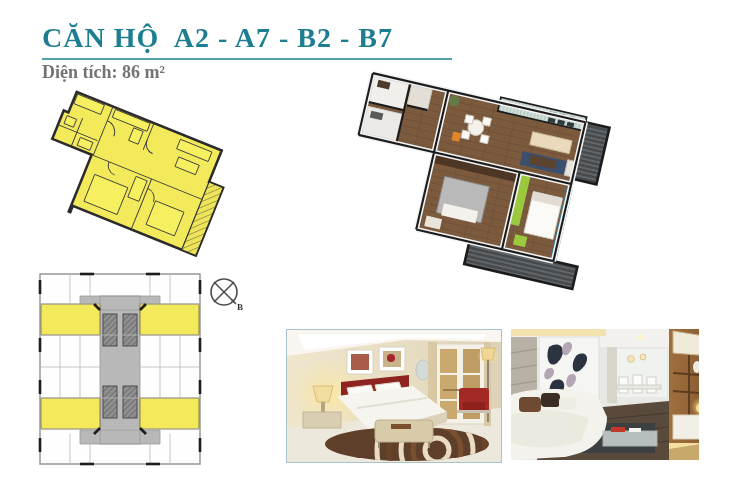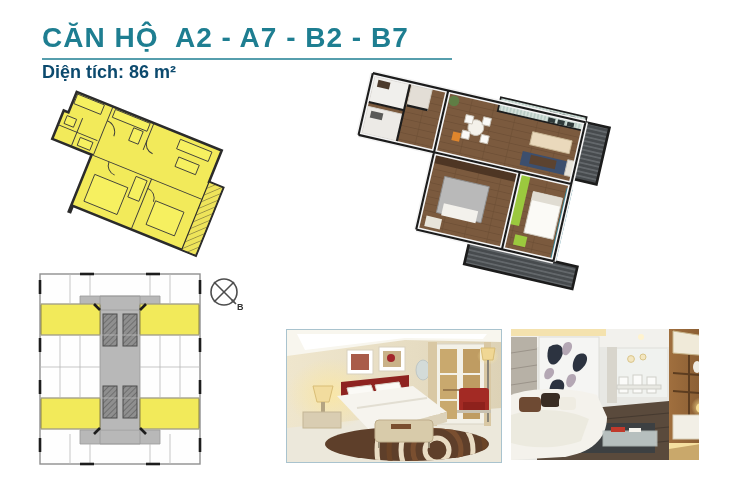--- a/index.html
+++ b/index.html
@@ -5,34 +5,34 @@
   :root{
     --accent-teal:#1e7e91;
     --unit-highlight-yellow:#f2ea5a;
     --plan-wood:#7b5a3e;
     --balcony-gray:#474b4e;
     --wardrobe-green:#9bc93e;
   }
   html,body{margin:0;padding:0;background:#ffffff;}
   .canvas{
     position:relative;width:699px;height:492px;background:#ffffff;overflow:hidden;
-    font-family:Liberation Sans, sans-serif;
+    font-family:Liberation Serif, serif;
   }
   .title{
     position:absolute;left:42px;top:22px;width:480px;
     font-size:28px;font-weight:bold;letter-spacing:1px;
     color:var(--accent-teal);white-space:pre;
   }
   .title-underline{
     position:absolute;left:42px;top:58px;width:410px;height:2px;
     background:var(--accent-teal);opacity:.75;
   }
   .subtitle{
     position:absolute;left:42px;top:62px;
-    font-size:18px;font-weight:bold;color:#0c4a6e;
+    font-size:18px;font-weight:bold;color:#737373;
   }
   .panel{position:absolute;}
   #plan2d{left:46px;top:84px;}
   #plan3d{left:334px;top:66px;}
   #siteplan{left:34px;top:268px;}
   #photo-bedroom{left:286px;top:329px;border:1px solid #a9c3ce;line-height:0;}
   #photo-living{left:511px;top:329px;line-height:0;}
   svg{display:block;}
 </style>
 </head>

